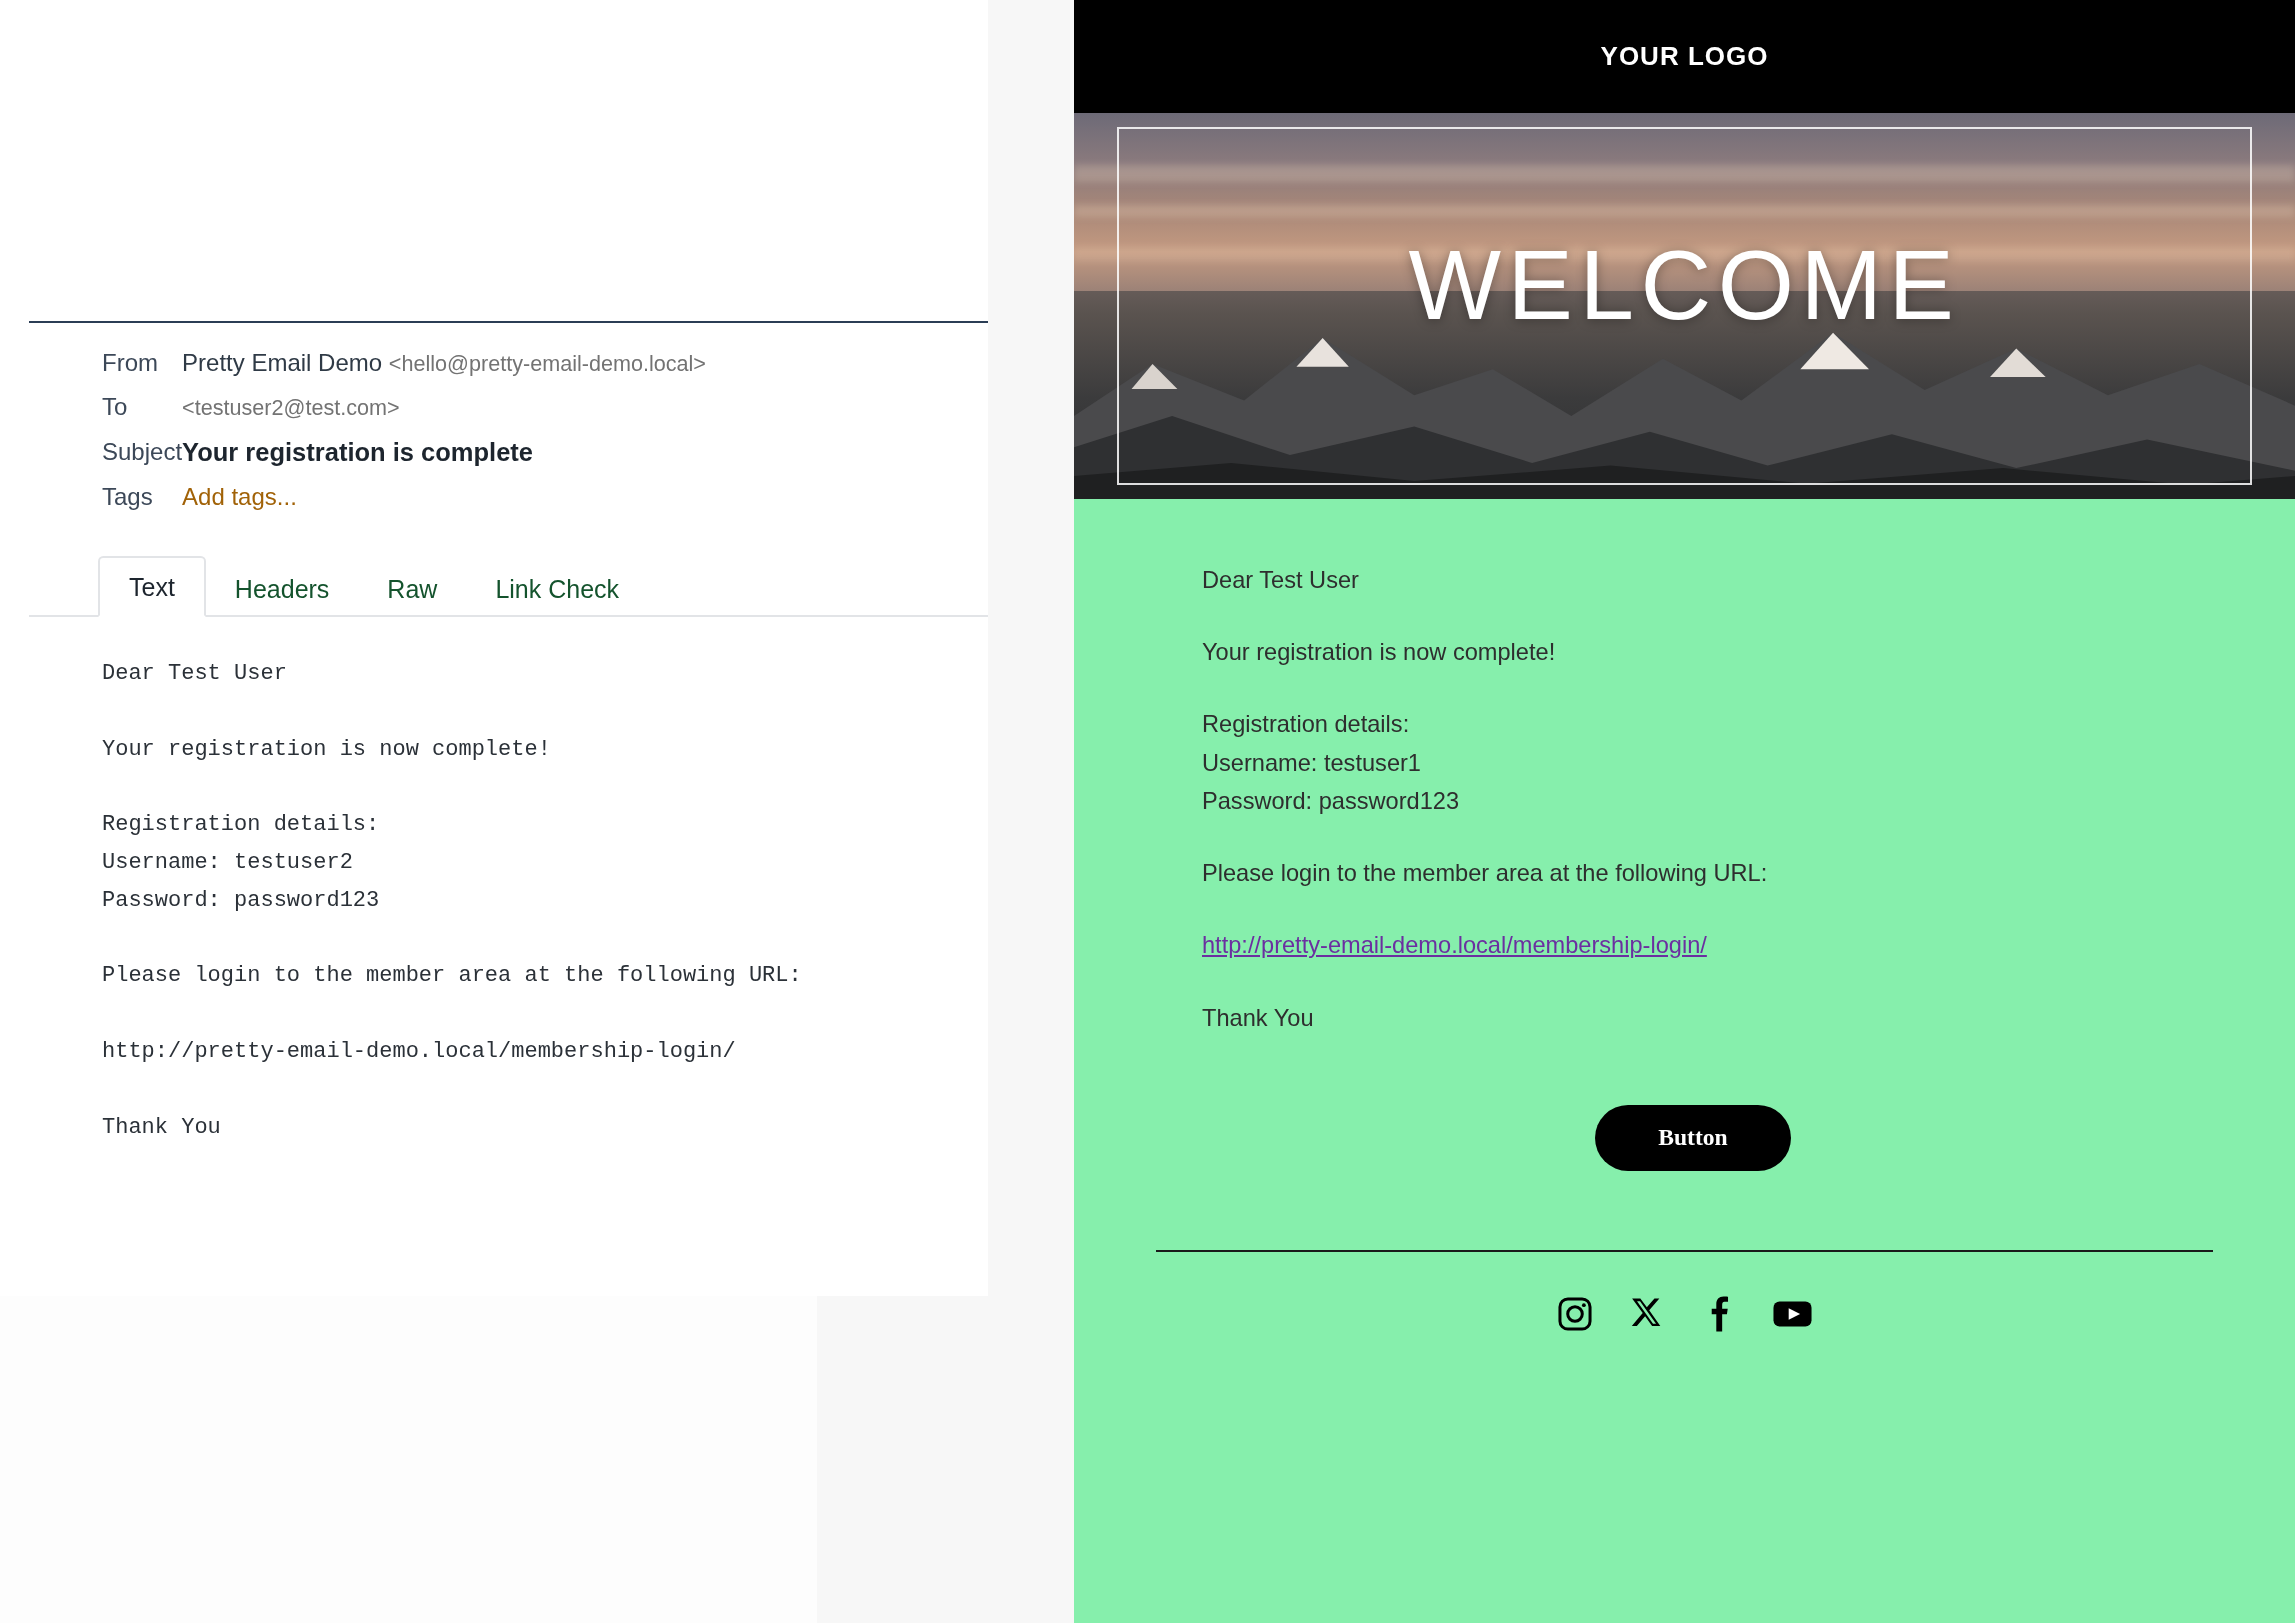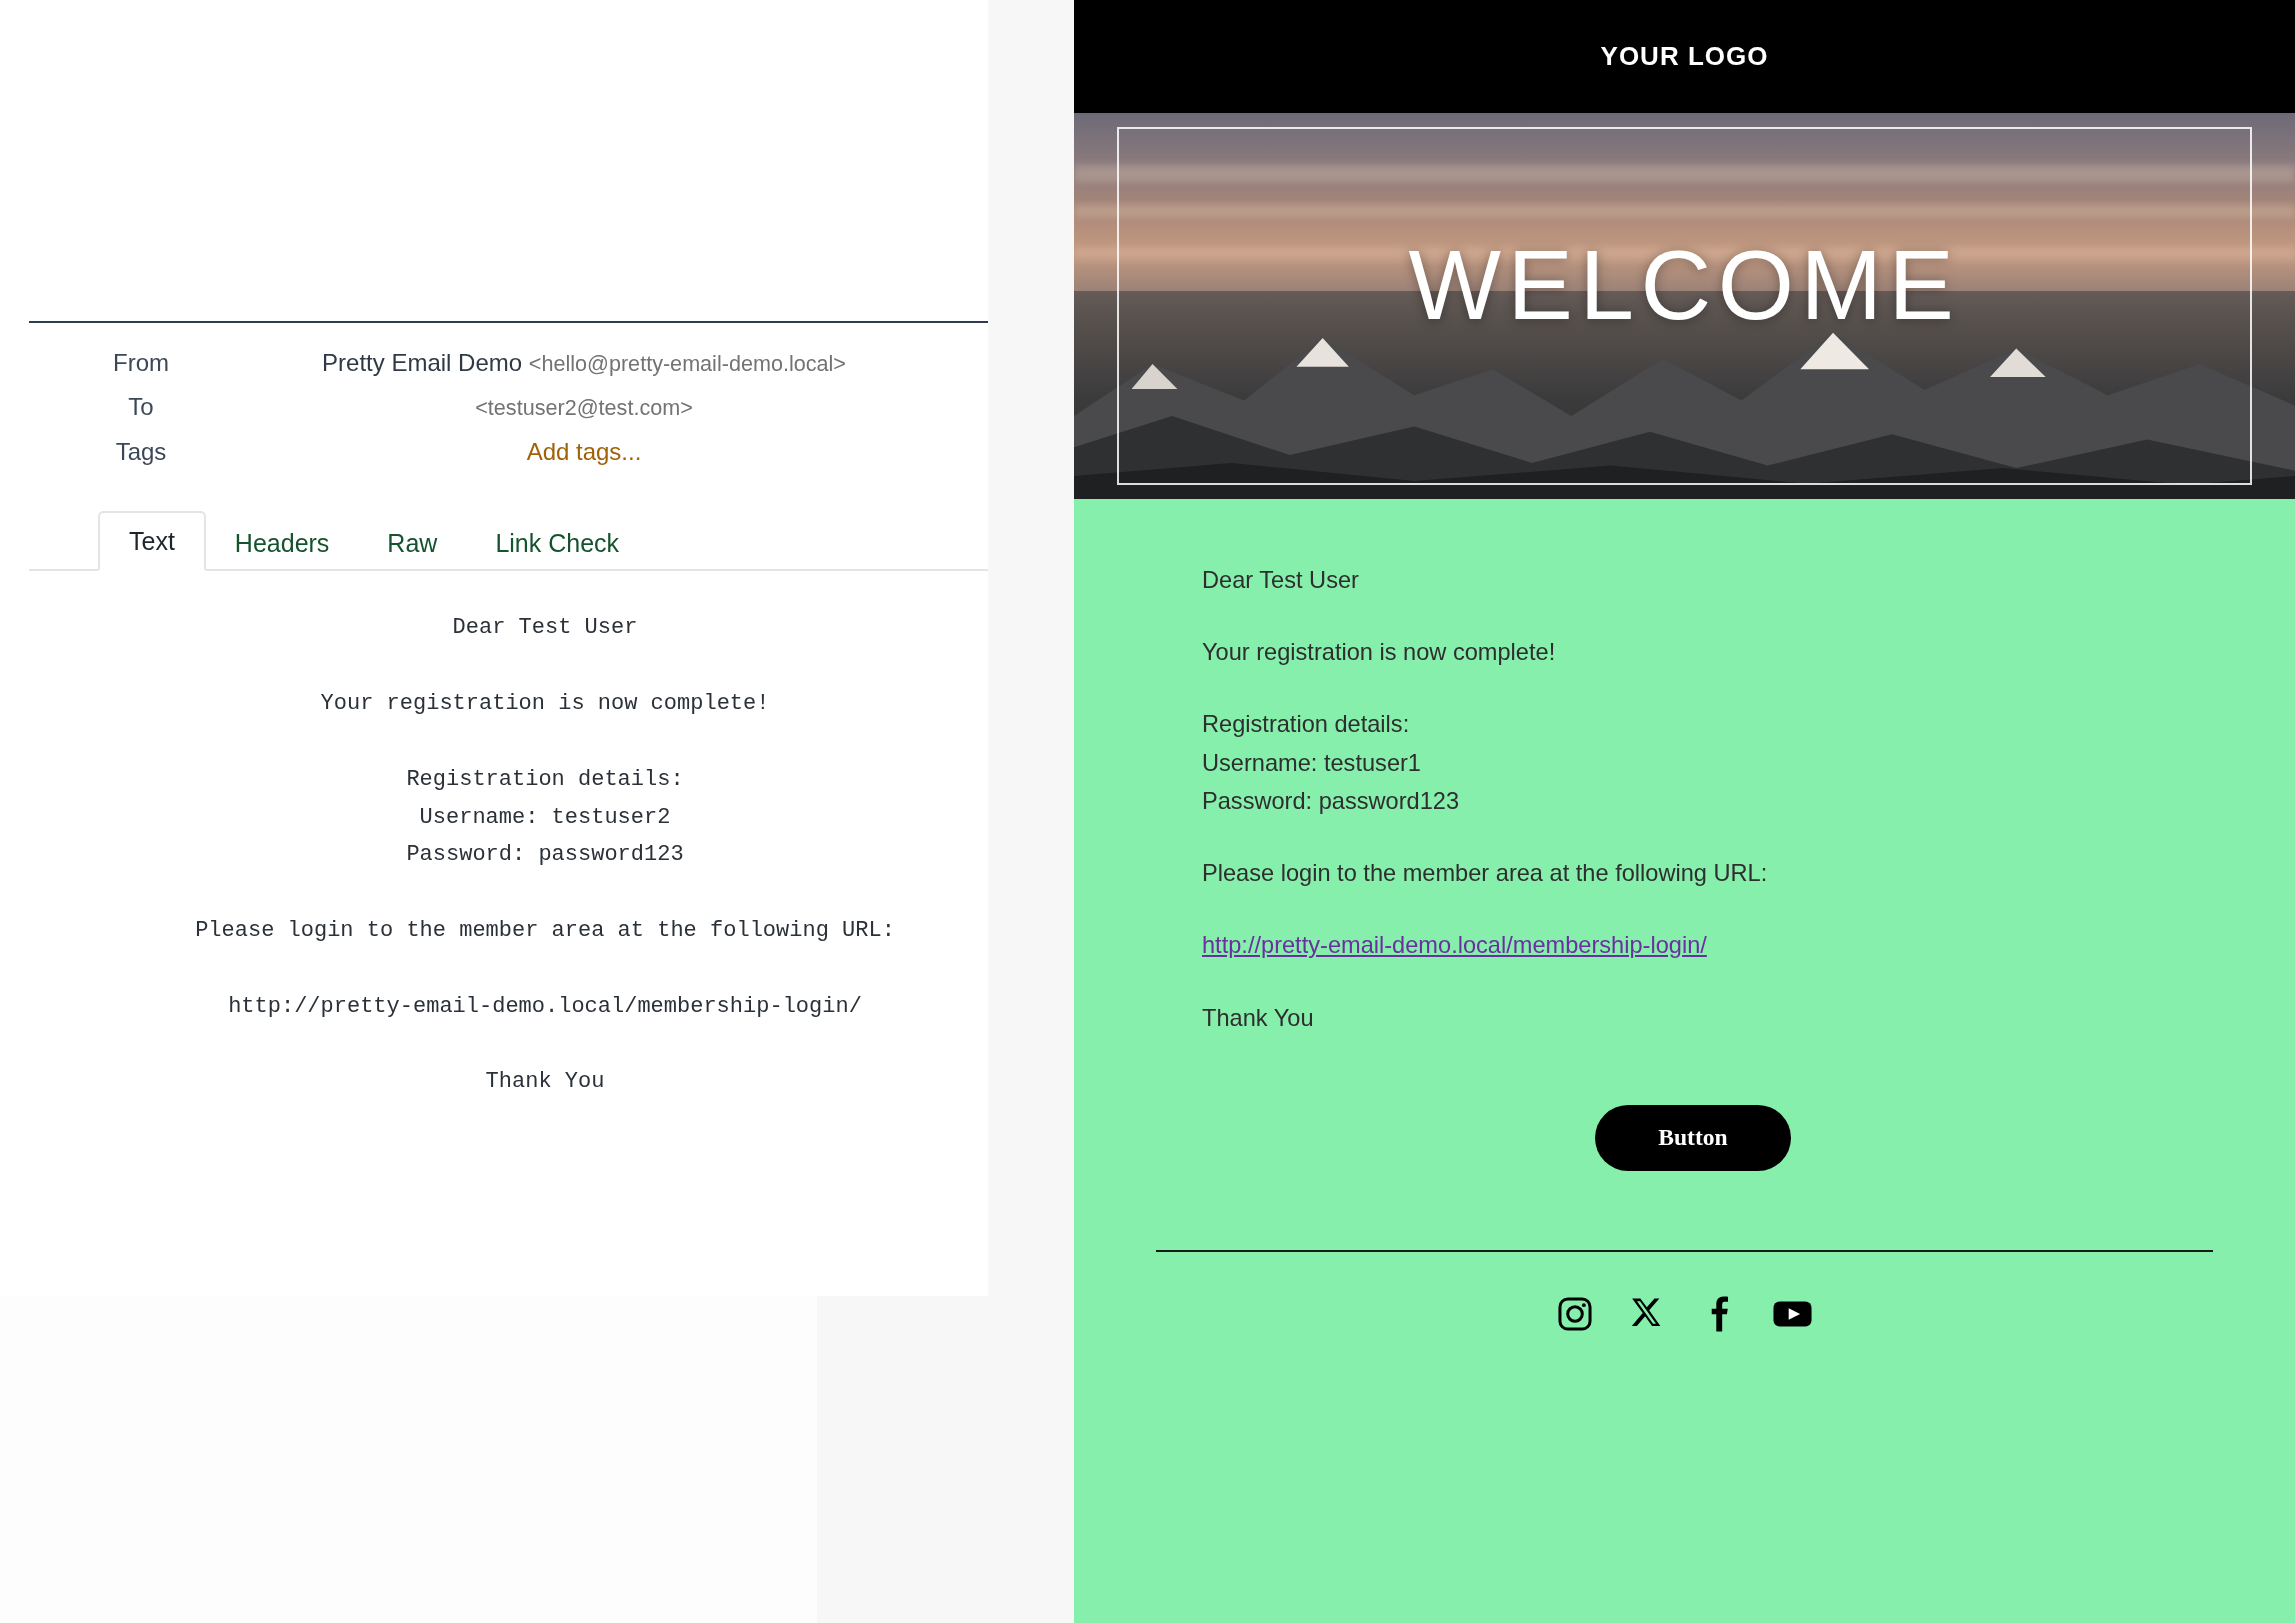--- a/index.html
+++ b/index.html
@@ -37,21 +37,20 @@
     width: 988px; height: 1296px;
     background: #ffffff;
   }
   .mail-card {
     position: absolute;
     left: 29px; top: 321px;
     width: 959px;
     background: #ffffff;
     border-top: 2px solid #2b3d55;
     padding: 26px 0 0 0;
-    text-align: center;
   }
   .hdr-table { width: 100%; border-collapse: collapse; }
   .hdr-table td { vertical-align: top; padding: 0 0 16.4px 0; }
   .hdr-label {
     width: 151px;
     font-size: 24px;
     color: #3c4858;
     padding-left: 73px !important;
     font-family: "Liberation Sans", sans-serif;
   }
@@ -225,20 +224,24 @@
           <td class="hdr-value">
             <span>Pretty Email Demo</span>
             <span class="addr">&lt;hello@pretty-email-demo.local&gt;</span>
           </td>
         </tr>
         <tr>
           <td class="hdr-label">To</td>
           <td class="hdr-value">
             <span class="addr">&lt;testuser2@test.com&gt;</span>
           </td>
+        </tr>
+        <tr>
+          <td class="hdr-label">Subject</td>
+          <td class="hdr-value hdr-subject">Your registration is complete</td>
         </tr>
         <tr>
           <td class="hdr-label">Tags</td>
           <td class="hdr-value hdr-tags">Add tags...</td>
         </tr>
       </tbody>
         </table>
 
       <div class="tabs">
         <div class="tab active">Text</div>

